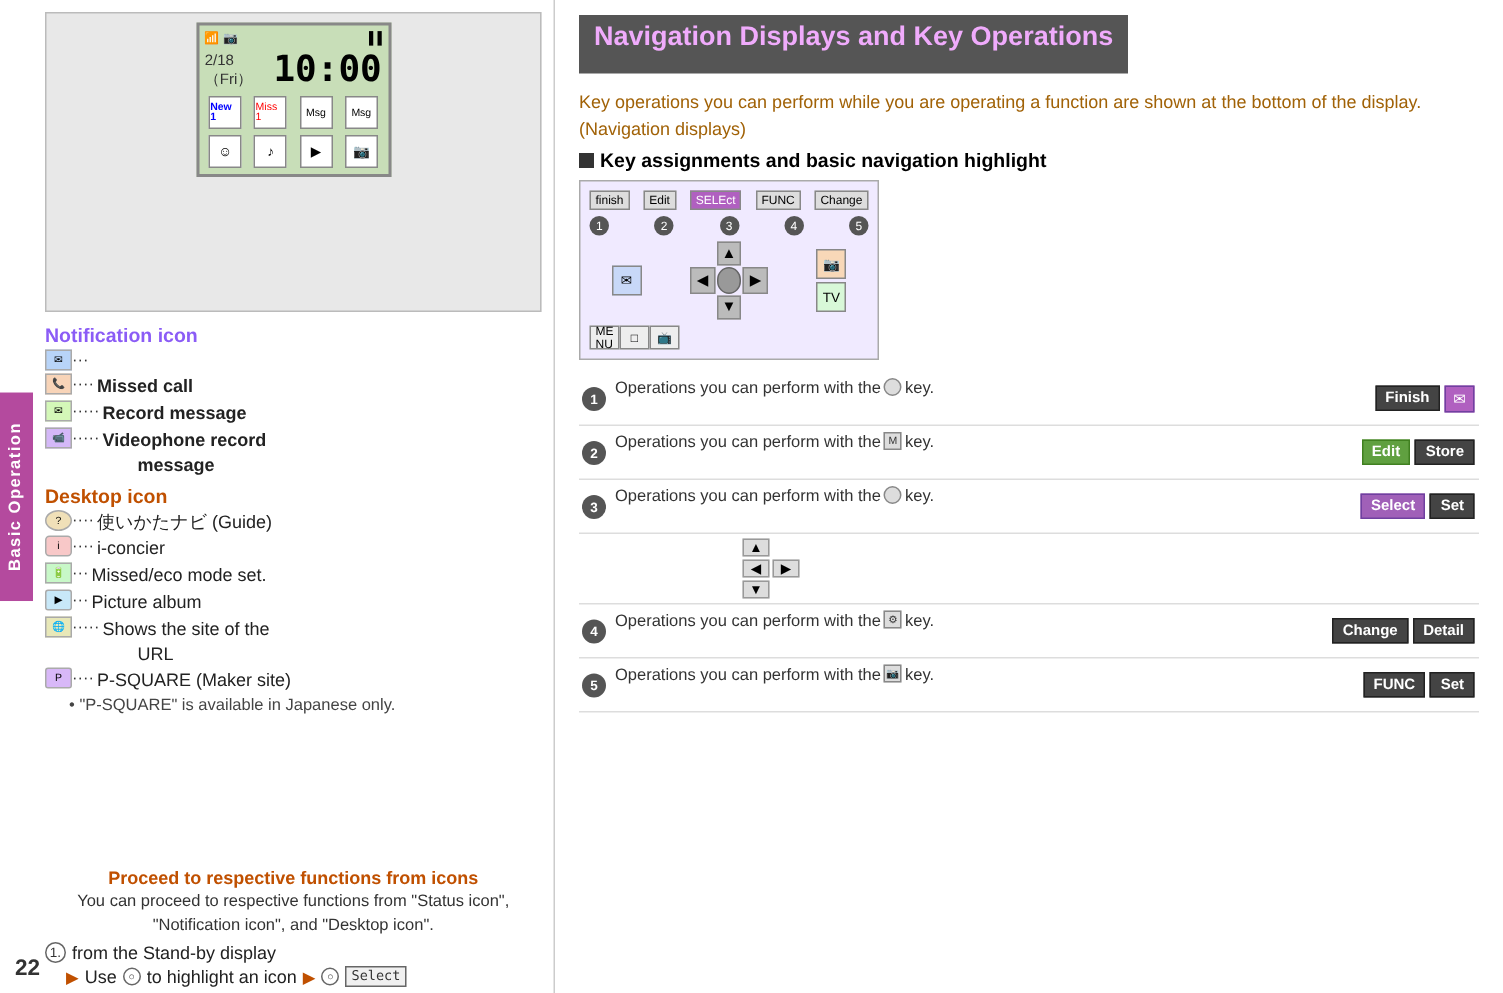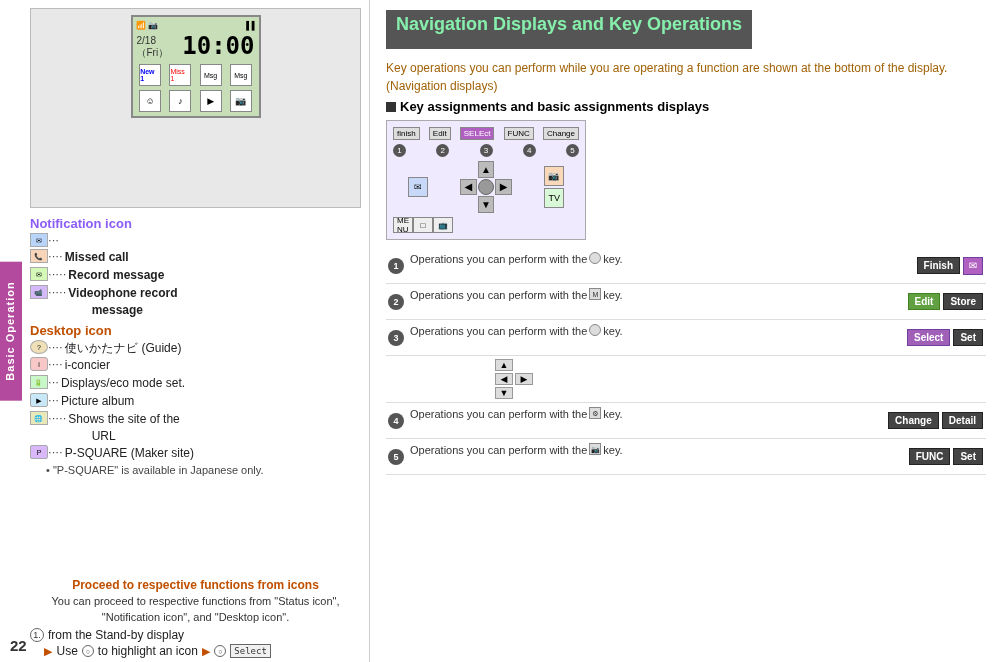--- a/index.html
+++ b/index.html
@@ -417,21 +417,21 @@
         <span class="info-text">使いかたナビ (Guide)</span>
       </div>
       <div class="info-row">
         <span class="icon-img concier">i</span>
         <span class="dots">····</span>
         <span class="info-text">i-concier</span>
       </div>
       <div class="info-row">
         <span class="icon-img battery">🔋</span>
         <span class="dots">···</span>
-        <span class="info-text">Displays/eco mode set.</span>
+        <span class="info-text">Missed/eco mode set.</span>
       </div>
       <div class="info-row">
         <span class="icon-img album">▶</span>
         <span class="dots">···</span>
         <span class="info-text">Picture album</span>
       </div>
       <div class="info-row">
         <span class="icon-img site">🌐</span>
         <span class="dots">·····</span>
         <span class="info-text">Shows the site of the<br>&nbsp;&nbsp;&nbsp;&nbsp;&nbsp;&nbsp;&nbsp;URL</span>
@@ -463,28 +463,28 @@
     </div>
 
   </div>
 
   <div class="page-number">22</div>
 </div>
 
 <div class="right-panel">
 
   <div style="background:#555; padding: 4px 10px; margin-bottom:10px; display:inline-block;">
-    <span class="page-title" style="background:none;padding:0;font-size:18px;font-weight:bold;color:#86efac;">Navigation Displays and Key Operations</span>
+    <span class="page-title" style="background:none;padding:0;font-size:18px;font-weight:bold;color:#f0abfc;">Navigation Displays and Key Operations</span>
   </div>
 
   <div class="key-desc">Key operations you can perform while you are operating a function are shown at the bottom of the display. (Navigation displays)</div>
 
   <div style="display:flex; align-items:center; margin-bottom:6px; margin-top:4px;">
     <span class="black-square"></span>
-    <span class="key-section-title" style="margin:0;font-size:13px;font-weight:bold;">Key assignments and basic assignments displays</span>
+    <span class="key-section-title" style="margin:0;font-size:13px;font-weight:bold;">Key assignments and basic navigation highlight</span>
   </div>
 
   
   <div style="display:flex; gap:16px; margin-bottom:8px;">
 
     <div style="border:1px solid #aaa; padding:6px; background:#f0eaff; width:200px;">
       <div style="display:flex; align-items:center; gap:2px; margin-bottom:4px; justify-content:space-between;">
         <span style="font-size:8px;padding:1px 3px;border:1px solid #888;background:#ddd;">finish</span>
         <span style="font-size:8px;padding:1px 3px;border:1px solid #888;background:#ddd;">Edit</span>
         <span style="font-size:8px;padding:1px 3px;border:1px solid #888;background:#b060c0;color:white;">SELEct</span>

